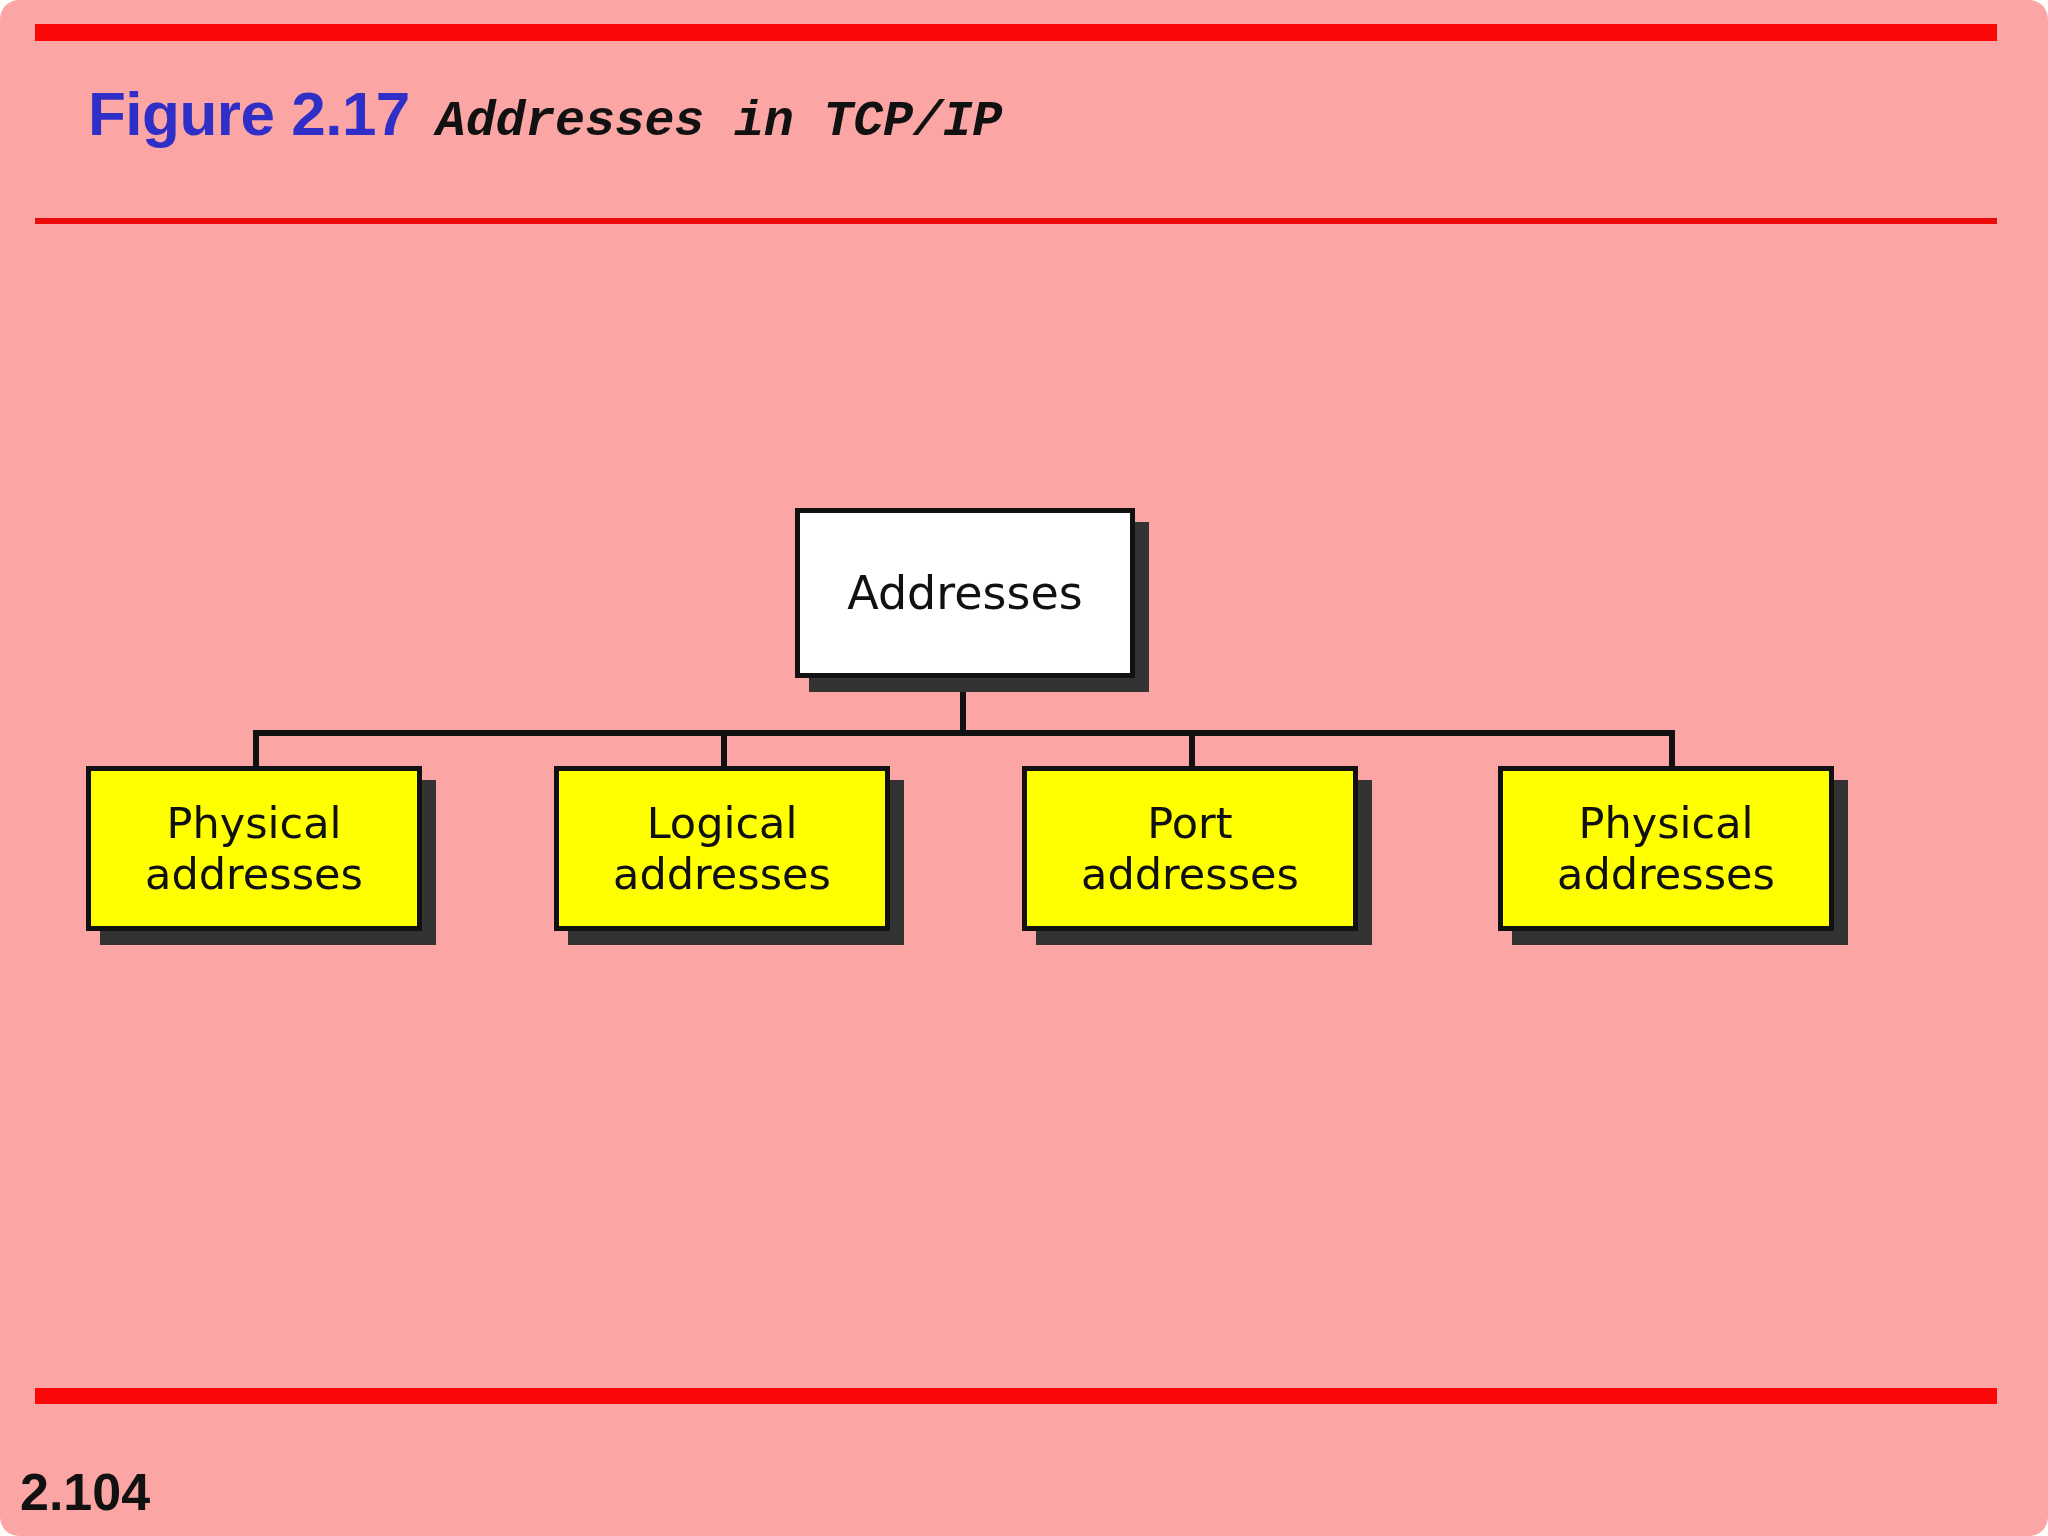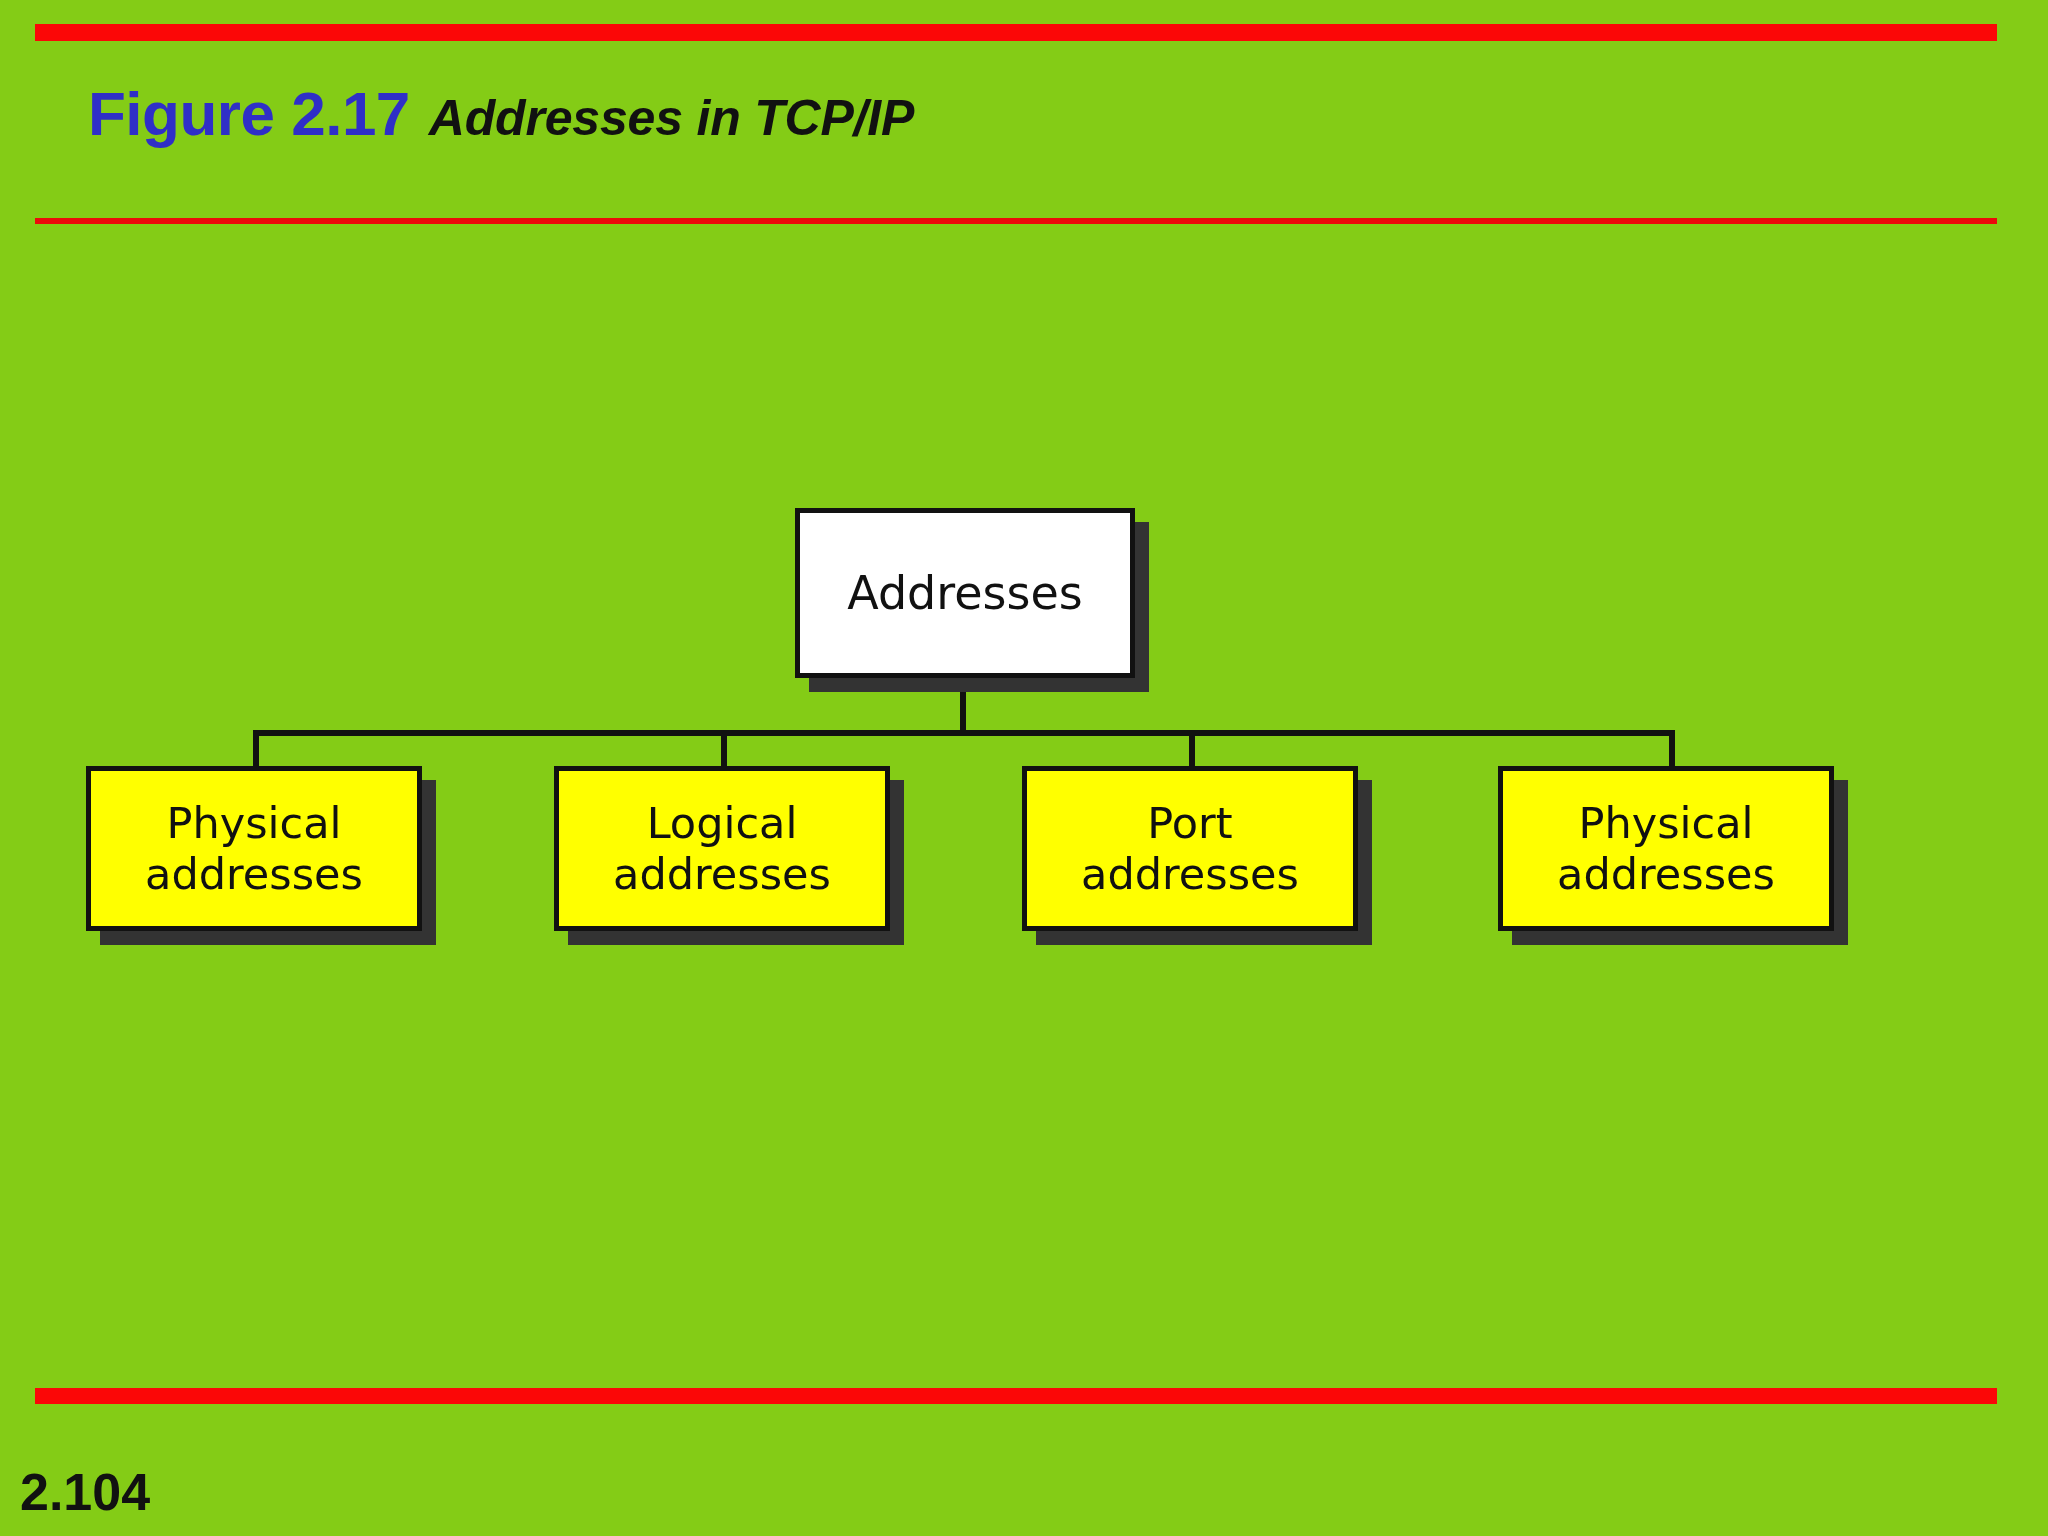--- a/index.html
+++ b/index.html
@@ -13,21 +13,22 @@
     position: relative;
     overflow: hidden;
     font-family: "DejaVu Sans", sans-serif;
     background: #fffefc;
   }
 
   
   .slide {
     position: absolute;
     inset: 0;
-    background: #84cc16;
+    background: #fca5a5;
+    border-radius: 19px;
   }
 
   
   .rule-top {
     position: absolute;
     left: 35px;
     top: 24px;
     width: 1962px;
     height: 17px;
     background: #fb0707;
@@ -59,26 +60,26 @@
     white-space: nowrap;
   }
   .title-figure {
     font-family: "Liberation Sans", sans-serif;
     font-weight: bold;
     font-size: 62px;
     color: #2f2fc7;
     letter-spacing: -0.5px;
   }
   .title-caption {
-    font-family: Liberation Sans, sans-serif;
+    font-family: Liberation Mono, monospace;
     font-weight: bold;
     font-style: italic;
     font-size: 50px;
     color: #111111;
-    margin-left: 19px;
+    margin-left: 26px;
     letter-spacing: -0.2px;
   }
 
   
   .page-number {
     position: absolute;
     left: 20px;
     top: 1462px;
     font-family: "Liberation Sans", sans-serif;
     font-weight: bold;

